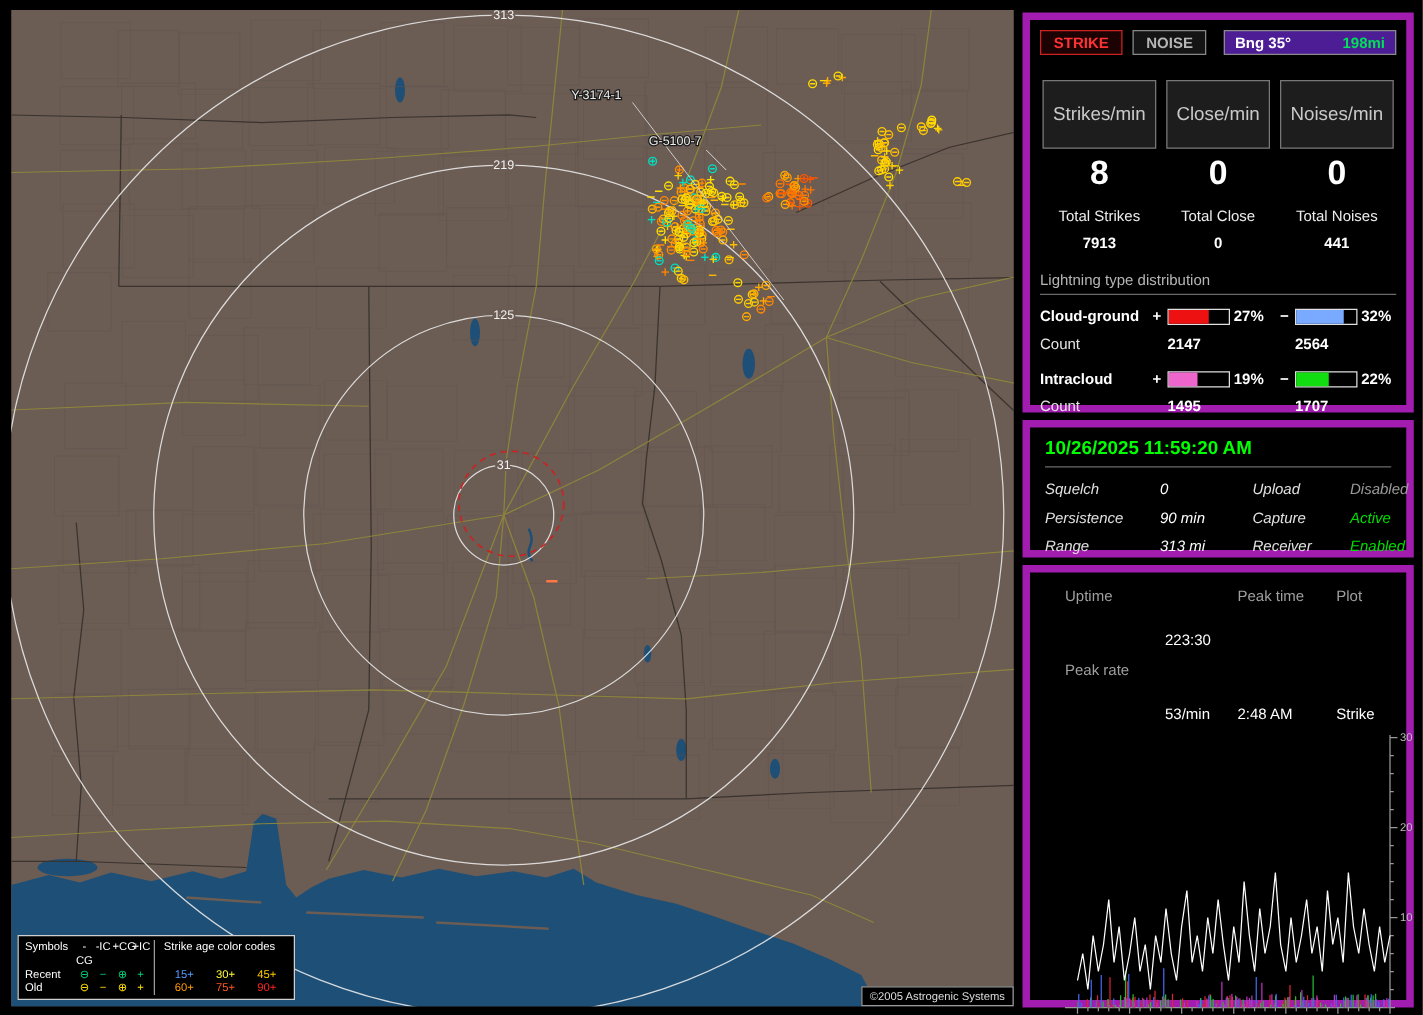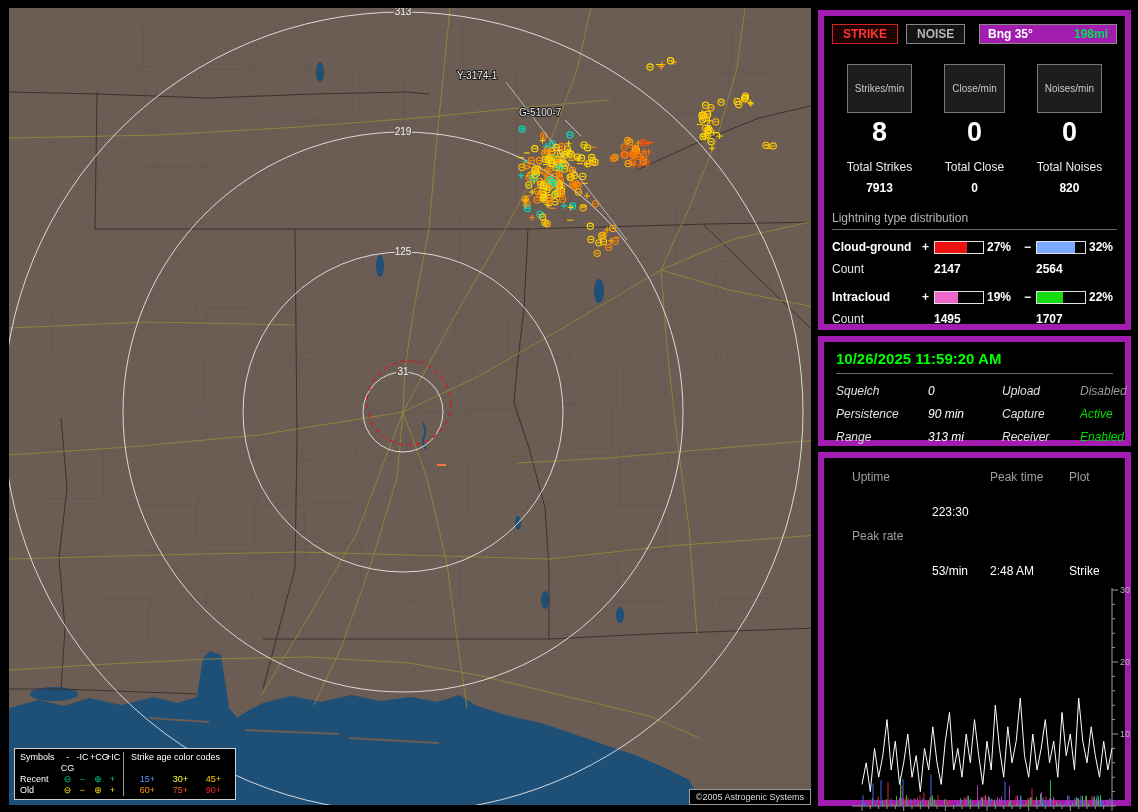--- a/index.html
+++ b/index.html
@@ -27,29 +27,29 @@
   .side{position:absolute;left:818px;top:10px;width:313px;display:flex;flex-direction:column;gap:6px;}
   .box{background:#000;border:6px solid #a21caf;box-sizing:border-box;color:#ddd;}
   .box1{height:320px;padding:8px;}
   .box2{height:110px;padding:8px 12px;}
   .box3{height:354px;padding:8px 28px;}
 
   .row-buttons{display:flex;align-items:center;gap:8px;}
   .btn{font-size:12px;font-weight:bold;padding:2px 10px;border:1px solid #888;background:#141414;cursor:pointer;}
   .btn-strike{border-color:#cc2222;color:#ff3333;background:#1c0202;}
   .btn-noise{color:#b5b5b5;}
-  .bearing-box{margin-left:auto;border:1px solid #8a8a8a;background:#a21caf;padding:2px 8px;
+  .bearing-box{margin-left:auto;border:1px solid #8a8a8a;background:#4c1d95;padding:2px 8px;
                display:flex;gap:16px;font-size:12px;font-weight:bold;min-width:120px;justify-content:space-between;}
   .bearing-box .brg{color:#fff;}
   .bearing-box .dist{color:#00e05a;}
 
   .rate-row{display:flex;margin-top:20px;}
   .rate-col{width:33.33%;text-align:center;}
   .rate-col .hdr{display:inline-block;border:1px solid #777;background:#1d1d1d;color:#c9c9c9;
-                 font-size:10px;padding:18px 7px;}
+                 font-size:15px;padding:18px 7px;}
   .rate-col .bigval{font-size:27px;font-weight:bold;color:#fff;margin-top:4px;}
   .rate-col .total-label{font-size:12px;color:#ececec;margin-top:12px;}
   .rate-col .total-value{font-size:12px;font-weight:bold;color:#fff;margin-top:7px;}
 
   .dist-title{color:#b5b5b5;font-size:12px;margin-top:16px;padding-bottom:4px;border-bottom:1px solid #6a6a6a;}
   .dist-row{display:grid;grid-template-columns:90px 12px 50px 40px 12px 50px auto;
             align-items:center;font-size:12px;margin-top:10px;}
   .dist-row .dist-label{font-weight:bold;color:#fff;}
   .dist-row .sign{color:#fff;font-weight:bold;text-align:left;}
   .dist-bar{display:block;height:11px;border:1px solid #e0e0e0;background:#000;}
@@ -1356,21 +1356,21 @@
       <div class="rate-col">
         <span class="hdr">Close/min</span>
         <div class="bigval">0</div>
         <div class="total-label">Total Close</div>
         <div class="total-value">0</div>
       </div>
       <div class="rate-col">
         <span class="hdr">Noises/min</span>
         <div class="bigval">0</div>
         <div class="total-label">Total Noises</div>
-        <div class="total-value">820</div>
+        <div class="total-value">441</div>
       </div>
     </div>
 
     <div class="dist-title">Lightning type distribution</div>
 
     <div class="dist-row">
       <span class="dist-label">Cloud-ground</span>
       <span class="sign">+</span>
       <span class="dist-bar">
           <i style="width: 67.5%; background: rgb(238, 17, 17);"></i>

